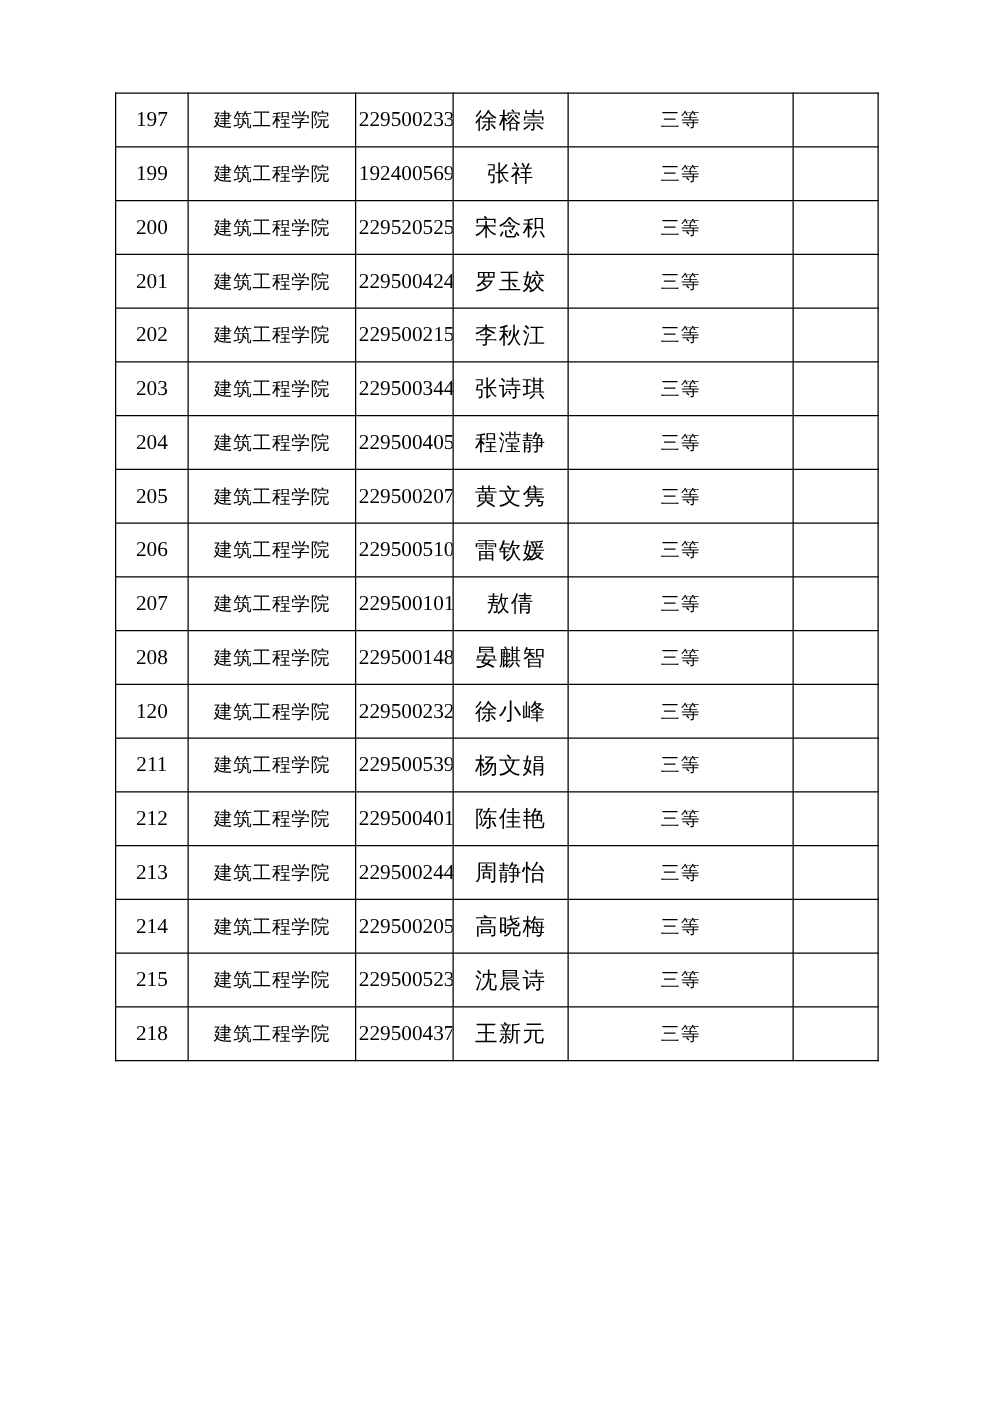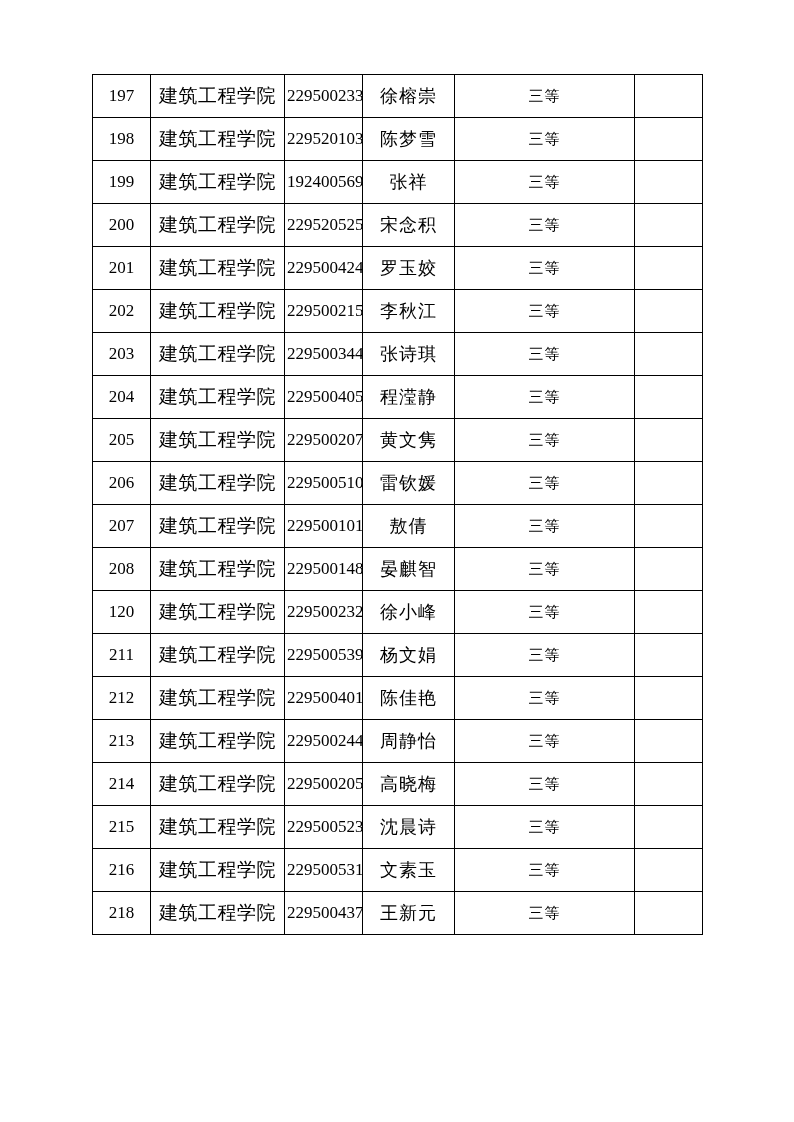--- a/index.html
+++ b/index.html
@@ -40,21 +40,21 @@
   col.c-name   { width: 92px; }
   col.c-level  { width: 180px; }
   col.c-note   { width: 68px; }
 
   td.index {
     font-size: 17px;
     font-family: "Liberation Serif", "DejaVu Serif", serif;
     margin-top: 20px;
   }
   td.college {
-    font-size: 19px;
+    font-size: 15px;
     letter-spacing: 0.5px;
     font-family: "DejaVu Sans", "Liberation Sans", sans-serif;
   }
   td.id {
     font-size: 17px;
     font-family: "Liberation Serif", "DejaVu Serif", serif;
   }
   td.name {
     font-size: 18px;
     letter-spacing: 1px;
@@ -83,28 +83,20 @@
     <tbody>
         <tr>
           <td class="index">197</td>
           <td class="college">建筑工程学院</td>
           <td class="id">229500233</td>
           <td class="name">徐榕崇</td>
           <td class="level">三等</td>
           <td class="note"></td>
         </tr>
         <tr>
-          <td class="index">198</td>
-          <td class="college">建筑工程学院</td>
-          <td class="id">229520103</td>
-          <td class="name">陈梦雪</td>
-          <td class="level">三等</td>
-          <td class="note"></td>
-        </tr>
-        <tr>
           <td class="index">199</td>
           <td class="college">建筑工程学院</td>
           <td class="id">192400569</td>
           <td class="name">张祥</td>
           <td class="level">三等</td>
           <td class="note"></td>
         </tr>
         <tr>
           <td class="index">200</td>
           <td class="college">建筑工程学院</td>
@@ -215,28 +207,20 @@
           <td class="id">229500205</td>
           <td class="name">高晓梅</td>
           <td class="level">三等</td>
           <td class="note"></td>
         </tr>
         <tr>
           <td class="index">215</td>
           <td class="college">建筑工程学院</td>
           <td class="id">229500523</td>
           <td class="name">沈晨诗</td>
-          <td class="level">三等</td>
-          <td class="note"></td>
-        </tr>
-        <tr>
-          <td class="index">216</td>
-          <td class="college">建筑工程学院</td>
-          <td class="id">229500531</td>
-          <td class="name">文素玉</td>
           <td class="level">三等</td>
           <td class="note"></td>
         </tr>
         <tr>
           <td class="index">218</td>
           <td class="college">建筑工程学院</td>
           <td class="id">229500437</td>
           <td class="name">王新元</td>
           <td class="level">三等</td>
           <td class="note"></td>

